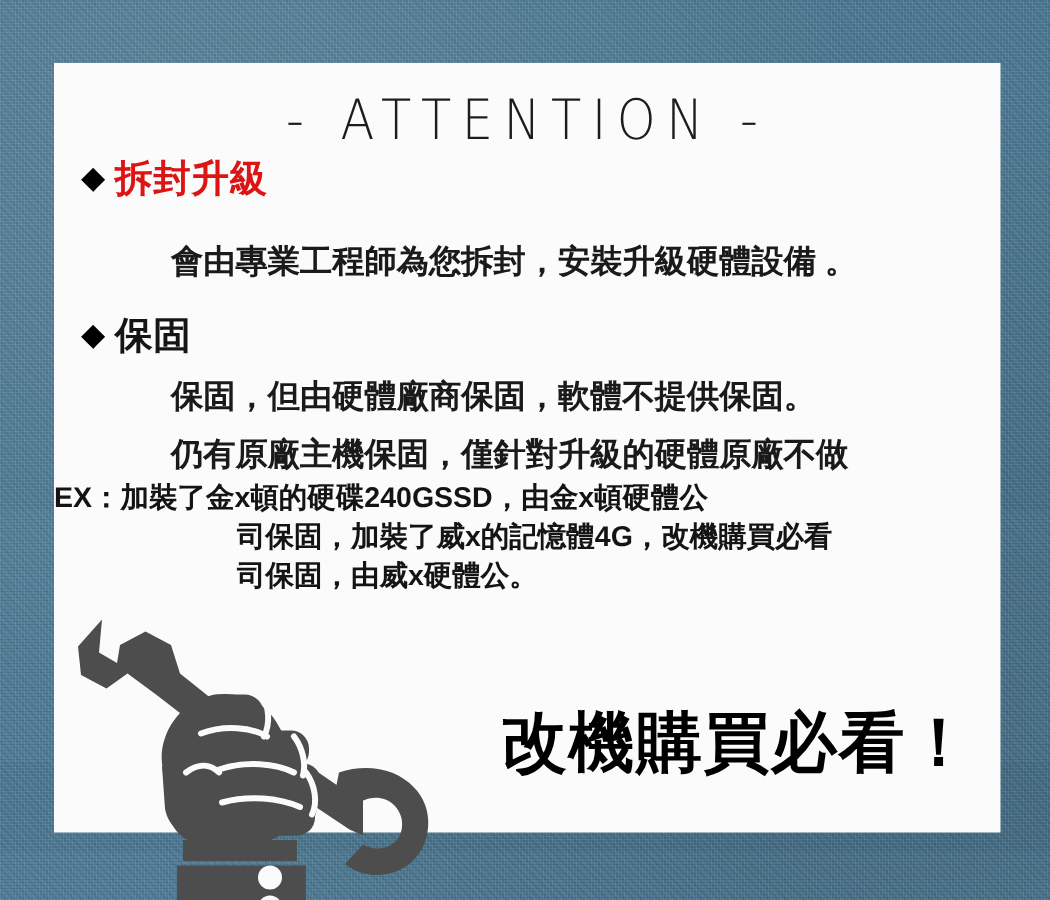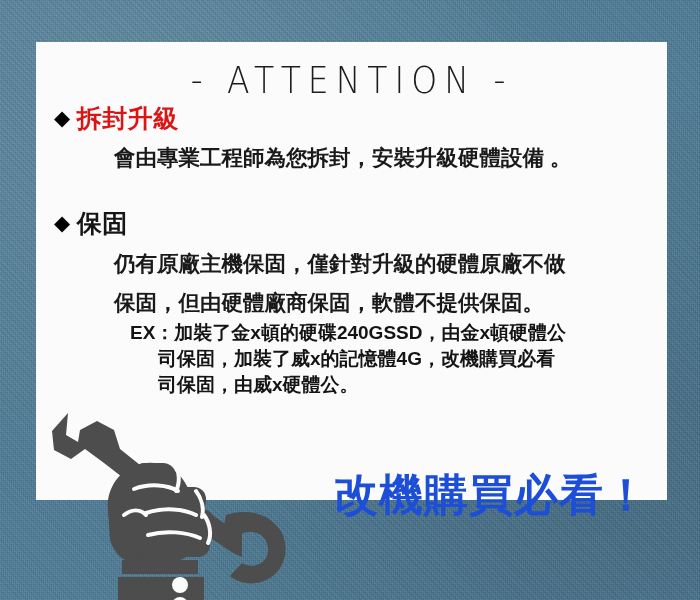--- a/index.html
+++ b/index.html
@@ -25,21 +25,21 @@
       repeating-linear-gradient(0deg, rgba(255,255,255,0.035) 0 1px, rgba(0,0,0,0.05) 1px 2px),
       repeating-linear-gradient(45deg, rgba(255,255,255,0.03) 0 2px, rgba(0,0,0,0.03) 2px 4px),
       radial-gradient(ellipse at 20% 15%, rgba(255,255,255,0.10), rgba(0,0,0,0) 55%),
       radial-gradient(ellipse at 85% 80%, rgba(0,0,0,0.14), rgba(0,0,0,0) 60%);
     pointer-events: none;
     z-index: 0;
   }
   #card {
     position: absolute;
     left: 36px; top: 42px;
-    width: 631px; height: 458px;
+    width: 631px; height: 513px;
     background: #fbfbfb;
     z-index: 1;
   }
   #title {
     position: absolute;
     left: 0; top: 16px;
     width: 631px;
     text-align: center;
     font-size: 33px;
     font-weight: 300;
@@ -74,42 +74,41 @@
   .body-line {
     padding-left: 78px;
     font-size: 21.5px;
     font-weight: 700;
     color: #1a1a1a;
     letter-spacing: 0px;
     white-space: nowrap;
     line-height: 1.35;
   }
   .ex-line {
-    padding-left: 94px;
     font-size: 19px;
     font-weight: 700;
     color: #141414;
     white-space: nowrap;
     line-height: 1.38;
   }
   .ex-line.indent { padding-left: 122px; }
 
   #b1 { top: 60px; }
-  #b1 .body-line { margin-top: 9px; }
+  #b1 .body-line { margin-top: 25px; }
   #b2 { top: 165px; }
   #b2 .body-line { margin-top: 10px; }
   #exblock { top: 278px; }
 
   #headline-red {
     position: absolute;
     right: 18px;
     top: 424px;
     font-size: 44px;
     font-weight: 700;
-    color: #1d4ed8;
+    color: #000000;
     letter-spacing: 1px;
     white-space: nowrap;
     z-index: 4;
   }
   #graphic {
     position: absolute;
     left: 28px; top: 405px;
     width: 290px; height: 195px;
     z-index: 3;
   }
@@ -130,22 +129,22 @@
       </div>
       <div class="body-line">會由專業工程師為您拆封，安裝升級硬體設備 。</div>
     </div>
 
     <div class="block" id="b2">
       <div class="head-line">
         <span class="bullet">◆</span>
         <span>保固</span>
         <span class="gap"></span>
       </div>
+      <div class="body-line">保固，但由硬體廠商保固，軟體不提供保固。</div>
       <div class="body-line">仍有原廠主機保固，僅針對升級的硬體原廠不做</div>
-      <div class="body-line">保固，但由硬體廠商保固，軟體不提供保固。</div>
     </div>
 
     <div class="block" id="exblock">
       <div class="ex-line">EX：加裝了金x頓的硬碟240GSSD，由金x頓硬體公</div>
       <div class="ex-line indent">司保固，加裝了威x的記憶體4G，改機購買必看</div>
       <div class="ex-line indent">司保固，由威x硬體公。</div>
     </div>
 
     <div id="headline-red">改機購買必看！</div>
 

